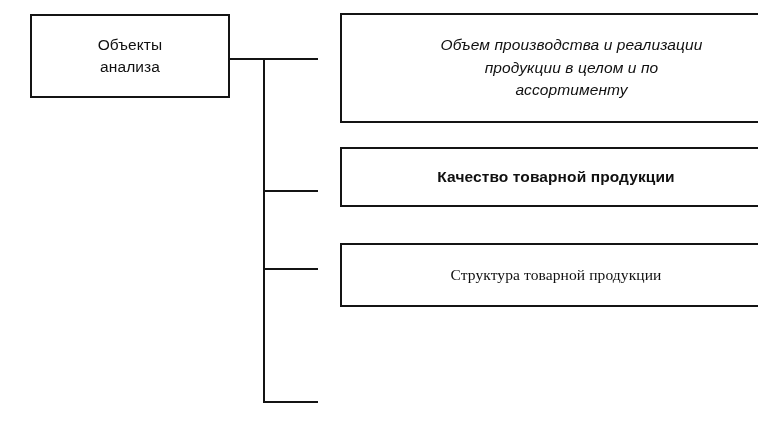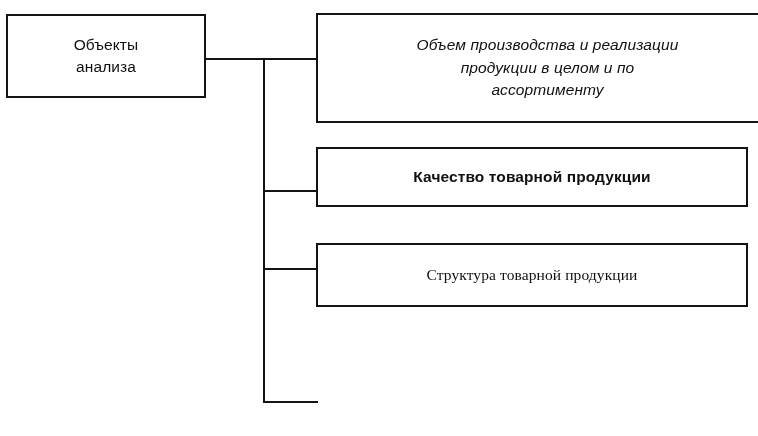--- a/index.html
+++ b/index.html
@@ -24,20 +24,21 @@
     border: 2px solid #141414;
     display: flex;
     align-items: center;
     justify-content: center;
     text-align: center;
     color: #101010;
     font-size: 15.5px;
     line-height: 1.45;
     letter-spacing: 0.1px;
     padding: 2px 8px;
+    margin-left: 24px;
   }
   .node-text {
     display: block;
     width: 100%;
     white-space: pre-line;
   }
   
   #node-root {
     left: 6px;
     top: 14px;

